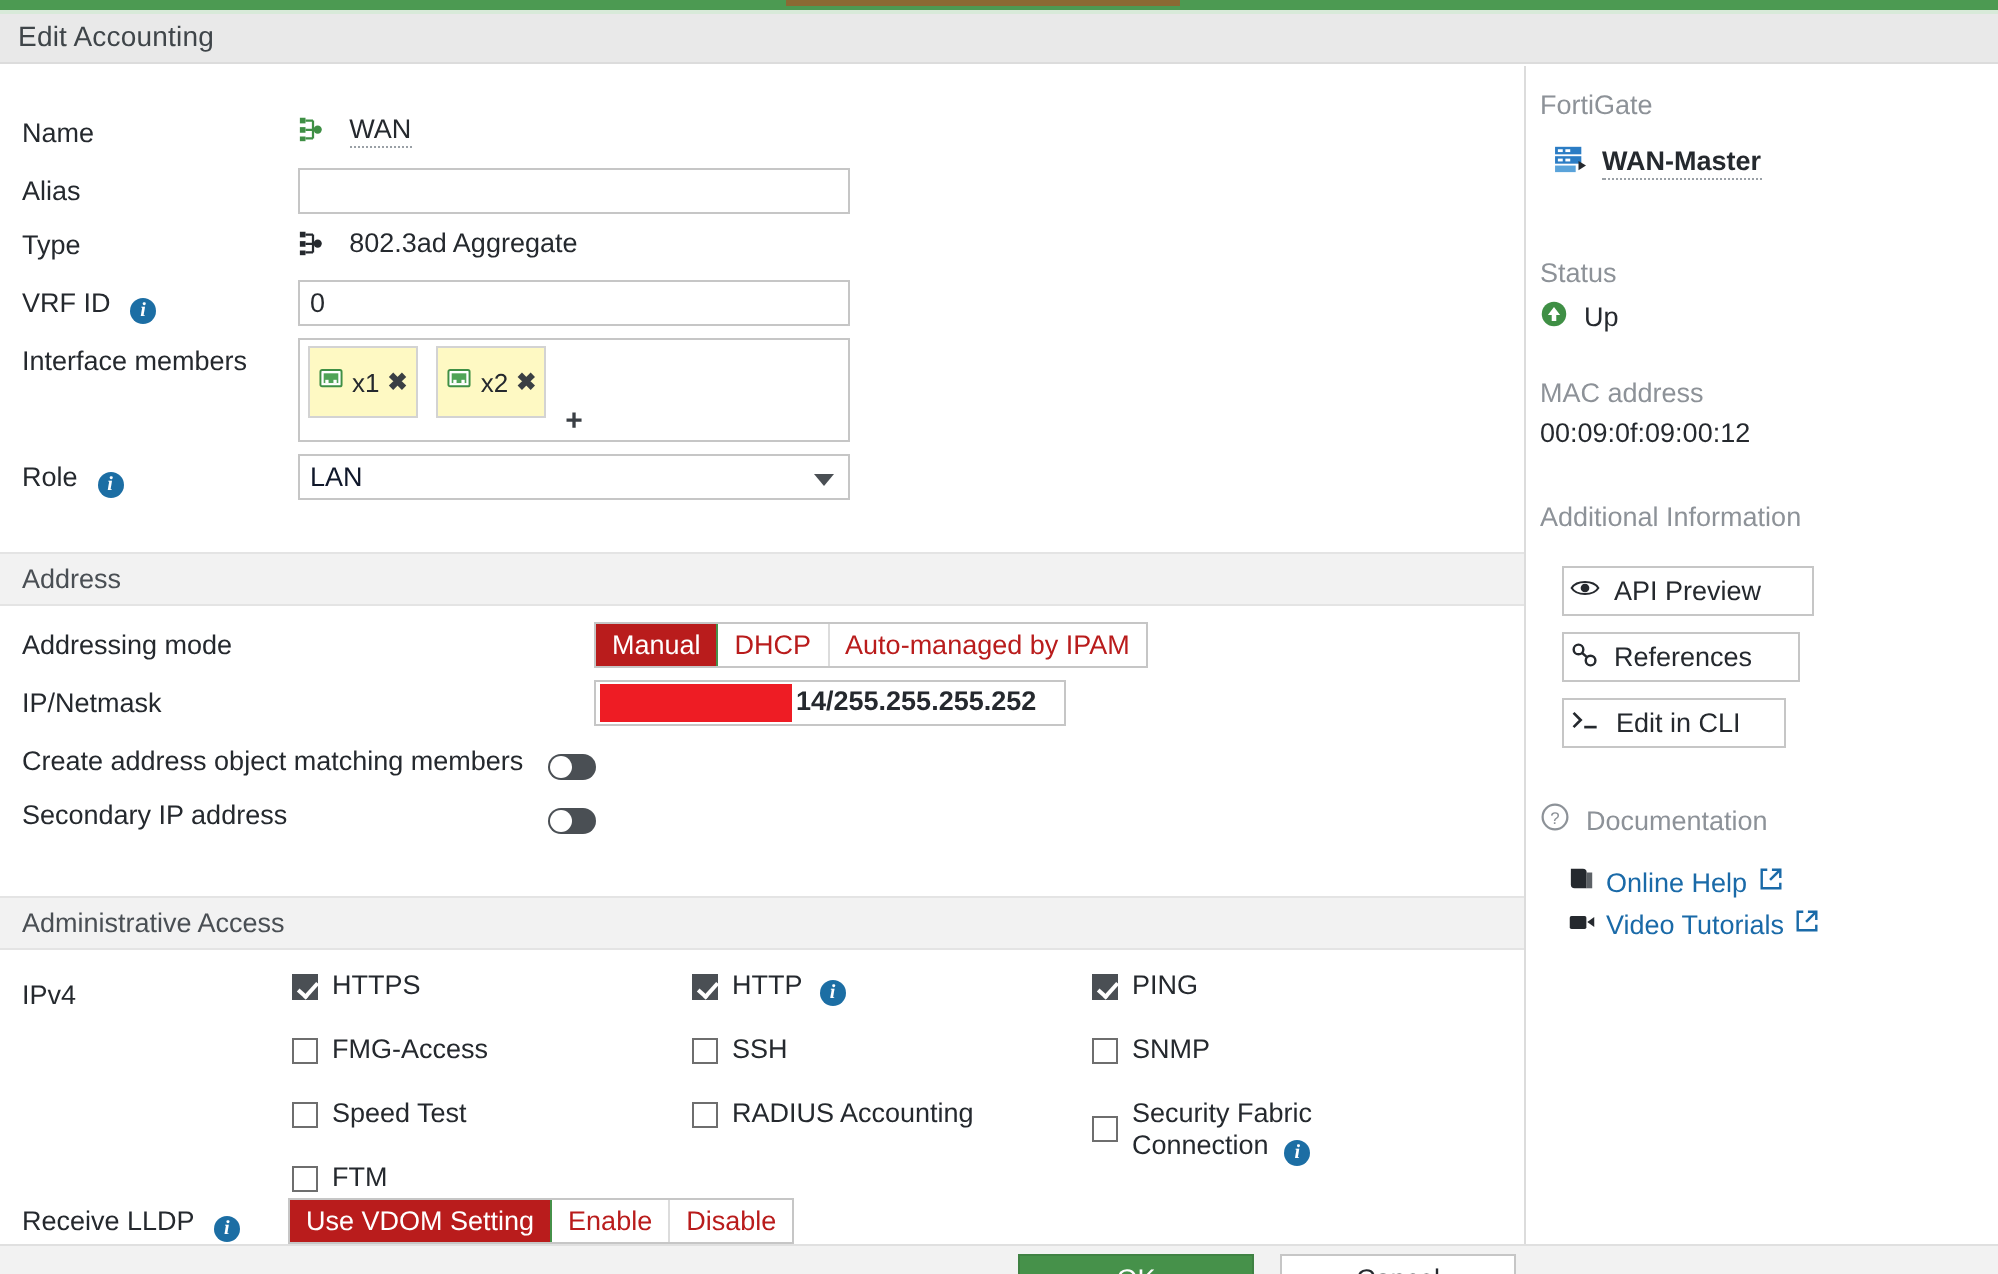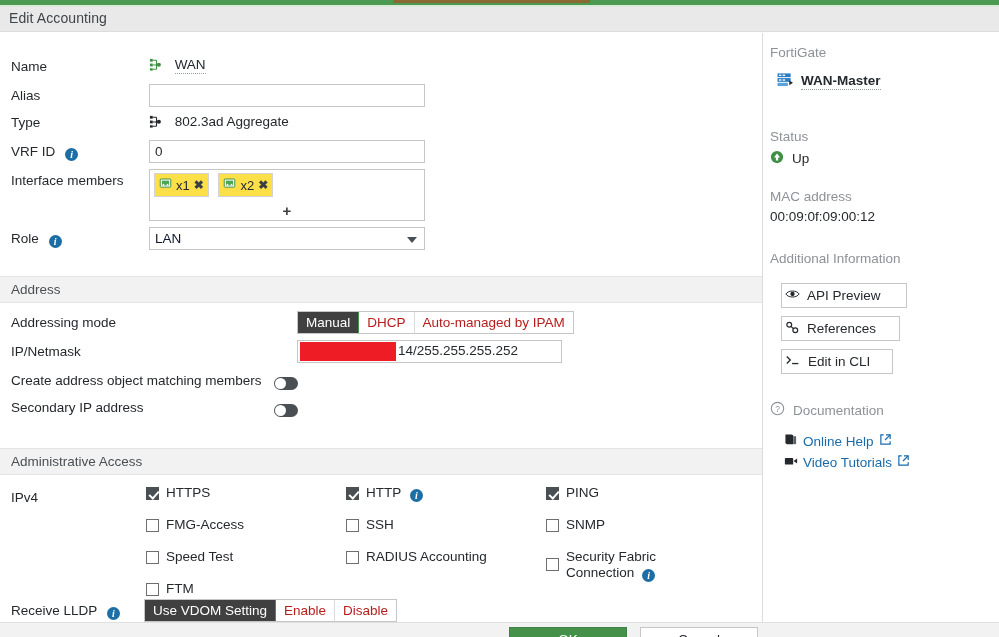--- a/index.html
+++ b/index.html
@@ -81,22 +81,22 @@
     border-top: 6px solid #4a4f54;
   }
 
   
   .members {
     width: 276px; height: 52px;
     border: 1px solid #c6c6c6; background: #fff; position: relative;
   }
   .chip {
     display: inline-flex; align-items: center; gap: 4px;
-    height: 24px; margin: 3px 2px 0 4px; padding: 0 4px;
-    border: 1px solid #d3d3d3; background: #fde047;
+    height: 36px; margin: 3px 2px 0 4px; padding: 0 4px;
+    border: 1px solid #d3d3d3; background: #fef9c3;
     font-size: 13px; color: #25292e;
   }
   .chip .x { font-size: 12px; color: #3a3f44; font-weight: bold; cursor: pointer; }
   .plus {
     position: absolute; left: 0; right: 0; bottom: 2px;
     text-align: center; font-size: 15px; font-weight: bold; color: #3a3f44;
     cursor: pointer; line-height: 14px;
   }
 
   
@@ -115,34 +115,34 @@
   }
 
   
   .seg { display: inline-flex; border: 1px solid #c6c6c6; background: #fff; height: 23px; }
   .seg > div {
     padding: 0 8px; height: 21px; line-height: 21px;
     font-size: 13.5px; color: #b91c1c; cursor: pointer;
     border-right: 1px solid #dcdcdc; white-space: nowrap;
   }
   .seg > div:last-child { border-right: none; }
-  .seg > div.on { background: #404040; color: #fff; border-right-color: #46914a; }
+  .seg > div.on { background: #b91c1c; color: #fff; border-right-color: #46914a; }
 
   
   .toggle {
     display: inline-block; width: 24px; height: 13px; border-radius: 7px;
     background: #4a4f54; position: relative; vertical-align: -2px; cursor: pointer;
   }
   .toggle i {
     position: absolute; left: 1px; top: 1px; width: 11px; height: 11px;
     border-radius: 50%; background: #fff;
   }
 
   
-  .ipwrap { position: relative; width: 265px; height: 23px; border: 1px solid #c6c6c6; background: #fff; }
+  .ipwrap { position: relative; width: 236px; height: 23px; border: 1px solid #c6c6c6; background: #fff; font-weight: bold; }
   .redact { position: absolute; left: 2px; top: 1px; width: 96px; height: 19px; background: #ee1c24; }
   .iptext { position: absolute; left: 100px; top: 2px; font-size: 13.5px; color: #25292e; }
 
   
   .cbgrid { position: absolute; left: 146px; top: 0; width: 600px; }
   .cbcol { position: absolute; top: 0; width: 200px; }
   .cbrow { height: 32px; display: flex; align-items: flex-start; gap: 7px; }
   .cbx {
     width: 13px; height: 13px; border: 1px solid #6e6e6e; background: #fff;
     flex: 0 0 13px; margin-top: 2px; position: relative; cursor: pointer;

